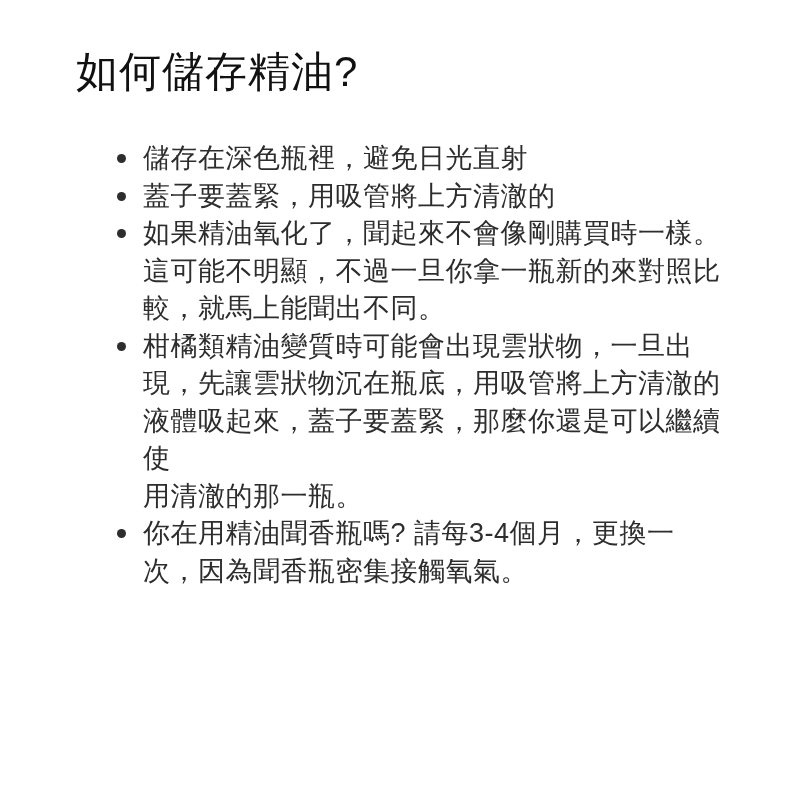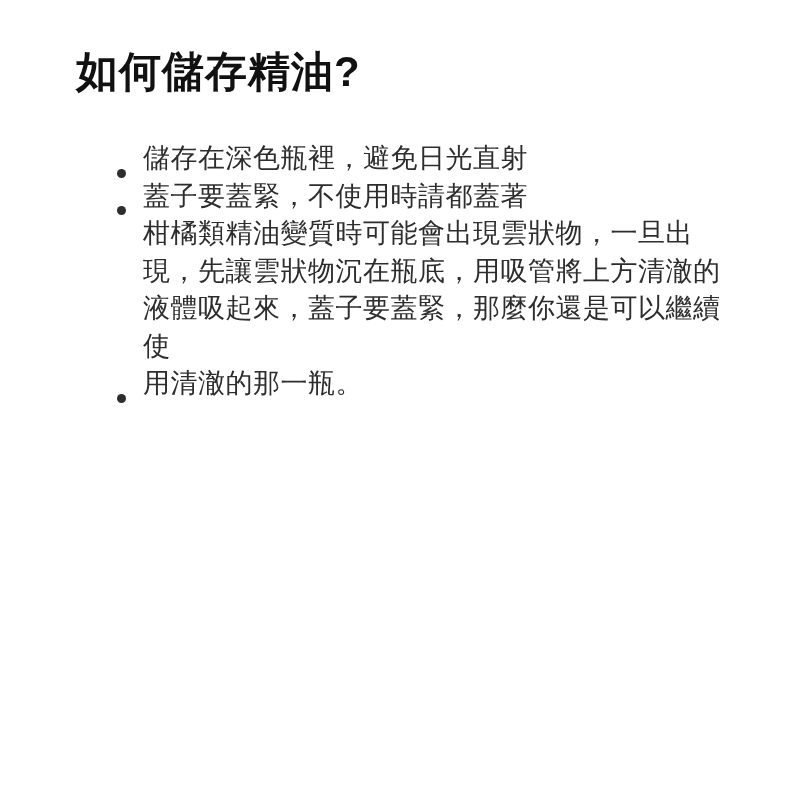--- a/index.html
+++ b/index.html
@@ -13,36 +13,36 @@
     height: 800px;
     overflow: hidden;
     font-family: "Liberation Sans", "DejaVu Sans", sans-serif;
   }
   .page-title {
     position: absolute;
     left: 76px;
     top: 20px;
     font-size: 42px;
     line-height: 48px;
-    font-weight: bold;
+    font-weight: normal;
     color: #111111;
     letter-spacing: 1px;
     white-space: nowrap;
   }
   .tips-list {
     position: absolute;
     left: 117px;
     top: 140px;
     margin: 0;
     padding: 0;
     list-style: none;
   }
   .bullet-item {
     display: flex;
-    align-items: flex-end;
+    align-items: flex-start;
   }
   .bullet-dot {
     flex: 0 0 9px;
     width: 9px;
     height: 9px;
     margin-top: 14px;
     border-radius: 50%;
     background: #2d2d2d;
   }
   .bullet-text {
@@ -60,22 +60,33 @@
 
 <h1 class="page-title">如何儲存精油?</h1>
 
 <ul class="tips-list">
   <li class="bullet-item">
     <span class="bullet-dot"></span>
     <span class="bullet-text">儲存在深色瓶裡，避免日光直射</span>
   </li>
   <li class="bullet-item">
     <span class="bullet-dot"></span>
-    <span class="bullet-text">蓋子要蓋緊，不使用時請都蓋著</span>
+    <span class="bullet-text">蓋子要蓋緊，用吸管將上方清澈的</span>
+  </li>
+  <li class="bullet-item">
+    <span class="bullet-dot"></span>
+    <span class="bullet-text">如果精油氧化了，聞起來不會像剛購買時一樣。
+這可能不明顯，不過一旦你拿一瓶新的來對照比
+較，就馬上能聞出不同。</span>
   </li>
   <li class="bullet-item">
     <span class="bullet-dot"></span>
     <span class="bullet-text">柑橘類精油變質時可能會出現雲狀物，一旦出
 現，先讓雲狀物沉在瓶底，用吸管將上方清澈的
 液體吸起來，蓋子要蓋緊，那麼你還是可以繼續使
 用清澈的那一瓶。</span>
   </li>
+  <li class="bullet-item">
+    <span class="bullet-dot"></span>
+    <span class="bullet-text">你在用精油聞香瓶嗎? 請每3-4個月，更換一
+次，因為聞香瓶密集接觸氧氣。</span>
+  </li>
 </ul>
 
 </body></html>

